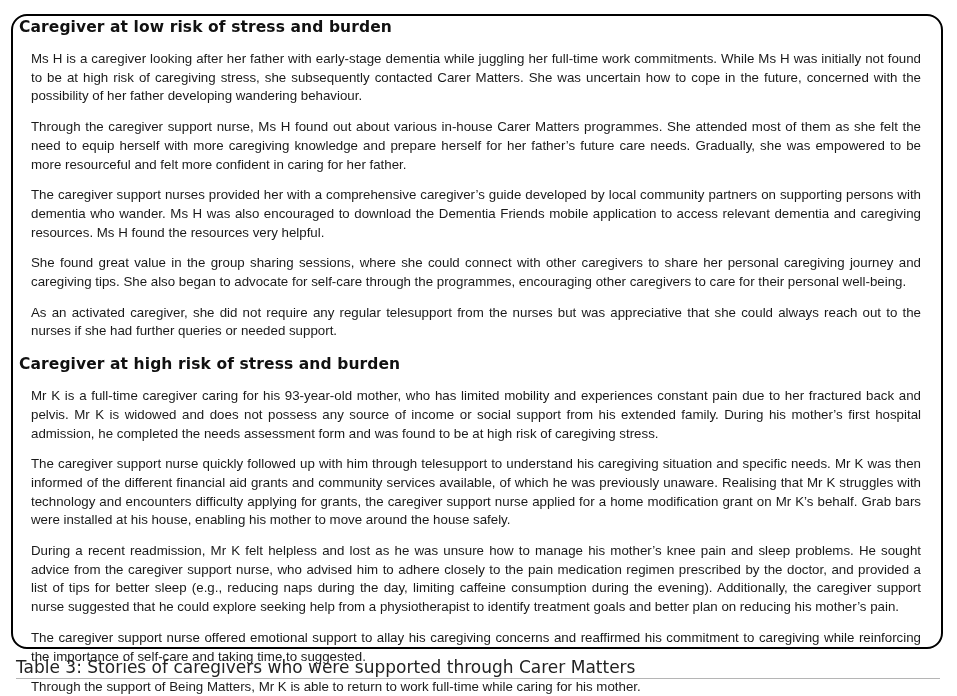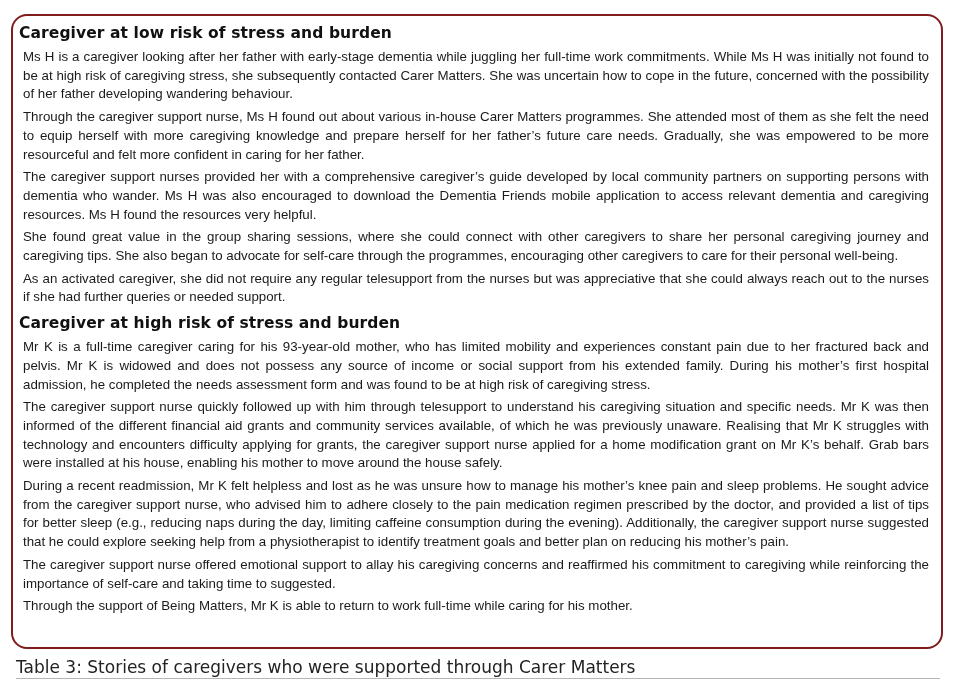--- a/index.html
+++ b/index.html
@@ -14,42 +14,42 @@
       overflow: hidden;
       font-family: "Liberation Sans", sans-serif;
       color: #1a1a1a;
     }
     .story-box {
       position: absolute;
       left: 11px;
       top: 14px;
       width: 932px;
       height: 635px;
-      border: 2px solid #7f1d1d;
+      border: 2px solid #000000;
       border-radius: 16px;
       box-sizing: border-box;
-      padding: 6px 8px 0 6px;
+      padding: 0 8px 0 6px;
     }
     .section-title {
       font-family: "DejaVu Sans", sans-serif;
       font-weight: bold;
       font-size: 15.5px;
       line-height: 22px;
       margin: 0;
       letter-spacing: 0.1px;
       color: #111;
     }
     .section-title.second {
       margin-top: 5px;
     }
     .para {
       font-family: "Liberation Sans", sans-serif;
       font-size: 13.3px;
       line-height: 18.7px;
-      margin: 4px;
+      margin: 12px;
       text-align: justify;
       text-align-last: left;
       color: #1a1a1a;
     }
     .caption {
       position: absolute;
       left: 16px;
       top: 659px;
       width: 924px;
       font-family: "DejaVu Sans", sans-serif;

